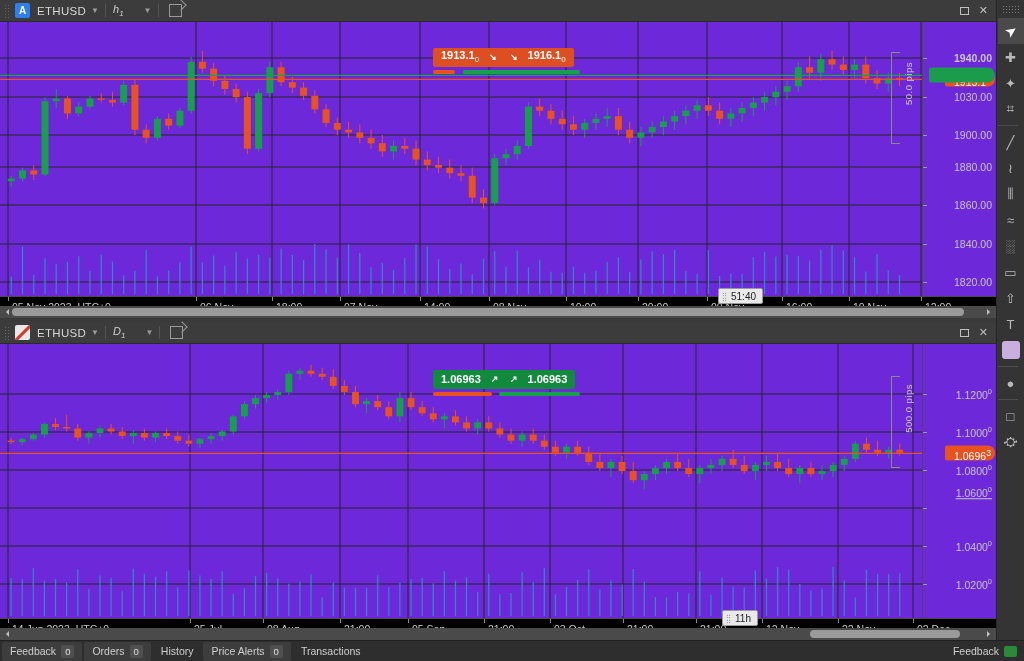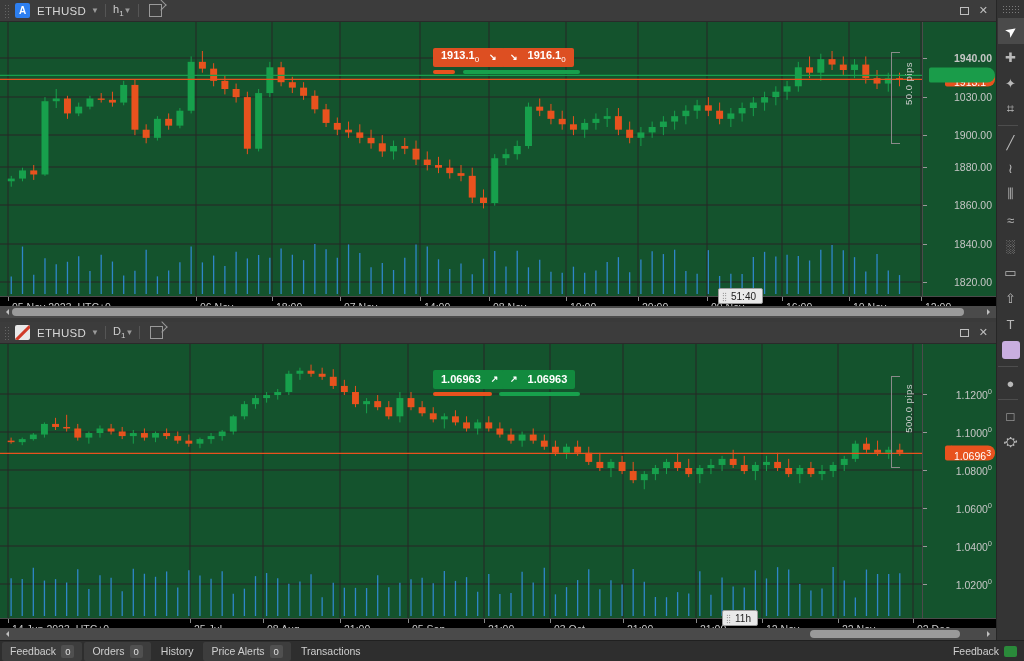--- a/index.html
+++ b/index.html
@@ -23,31 +23,31 @@
      background-size:3px 3px; opacity:.7;}
   .sym-icon{ width:15px; height:15px; border-radius:2px; display:inline-block;
      margin-right:7px; font-size:10px; line-height:15px; text-align:center; color:#fff; font-weight:bold;}
   .sym-eth{ background:#2d7ff0; }
   .sym-eur{ background:#e8e8e8; position:relative; overflow:hidden;}
   .sym-eur:after{ content:""; position:absolute; left:-2px; top:6px; width:21px; height:2.5px;
      background:#d03a28; transform:rotate(-45deg); }
   .sym-label{ color:#d7d7d7; font-size:11.5px; letter-spacing:.3px; margin-right:5px;}
   .caret{ color:#9a9a9a; font-size:8px; margin-right:6px; }
   .vsep{ width:1px; height:13px; background:#555; margin-right:7px; }
-  .tf{ color:#cfcfcf; font-size:11px; margin-right:0; }
+  .tf{ color:#cfcfcf; font-size:11px; margin-right:20px;font-style:italic; }
   .tf sub{ font-size:8px; }
   .snap-icon{ width:13px; height:13px; border:1px solid #9a9a9a; position:relative; margin-left:3px;}
   .snap-icon:after{content:""; position:absolute; right:-4px; top:-4px; width:7px;height:7px;
      border-top:1.5px solid #9a9a9a; border-right:1.5px solid #9a9a9a; transform:rotate(45deg);}
   .head-right{ margin-left:auto; display:flex; align-items:center; gap:10px; padding-right:4px; }
   .win-btn{ color:#bfbfbf; font-size:11px; line-height:11px; cursor:pointer; }
   .win-sq{ width:9px; height:8px; border:1px solid #bfbfbf; }
 
   
-  .canvas-wrap{ position:relative; background:#14532d; overflow:hidden; }
+  .canvas-wrap{ position:relative; background:#6d28d9; overflow:hidden; }
   #canvas1{ height:296px; }
   #canvas2{ height:296px; }
   .grid-svg, .plot-svg{ position:absolute; left:0; top:0; }
 
   
   .price-axis{ position:absolute; right:0; top:0; width:74px; height:100%;
      border-left:1px solid #4b4b4b; }
   .p-tick{ position:absolute; right:4px; color:#c6c6c6; font-size:10.5px;
      white-space:nowrap; transform:translateY(-50%); }
   .p-tick sup{ font-size:7.5px; }
@@ -779,21 +779,21 @@
           <div class="pips" style="right:82px; top:40px;">500.0 pips</div>
 
           <div class="price-axis">
               <div class="p-dash" style="top: 50px;"></div>
               <div class="p-tick" style="top: 50px;">1.1200<sup>0</sup></div>
               <div class="p-dash" style="top: 88px;"></div>
               <div class="p-tick" style="top: 88px;">1.1000<sup>0</sup></div>
               <div class="p-dash" style="top: 126px;"></div>
               <div class="p-tick" style="top: 126px;">1.0800<sup>0</sup></div>
               <div class="p-dash" style="top: 164px;"></div>
-              <div class="p-tick" style="top: 164px;">1.0600<sup>0</sup></div>
+              <div class="p-tick" style="top: 148px; text-decoration: underline;">1.0600<sup>0</sup></div>
               <div class="p-dash" style="top: 202px;"></div>
               <div class="p-tick" style="top: 202px; text-align: right;">1.0400<sup>0</sup></div>
               <div class="p-dash" style="top: 240px;"></div>
               <div class="p-tick" style="top: 240px;">1.0200<sup>0</sup></div>
               <div class="price-badge badge-notch" style="background: rgb(232, 82, 30); border-color: rgb(232, 82, 30); color: rgb(255, 255, 255); top: 109.362px; --c: #e8521e;">1.0696<sup>3</sup><span style="position: absolute; left: -7px; top: 0px; border-width: 7.5px; border-style: solid; border-color: transparent rgb(232, 82, 30) transparent transparent; border-image: initial;"></span></div>
             </div>
           <div class="time-axis">
               <div class="t-mark" style="left: 8px;"></div>
               <div class="t-tick" style="left: 12px;">14 Jun 2023, UTC+0</div>
               <div class="t-mark" style="left: 190px;"></div>

